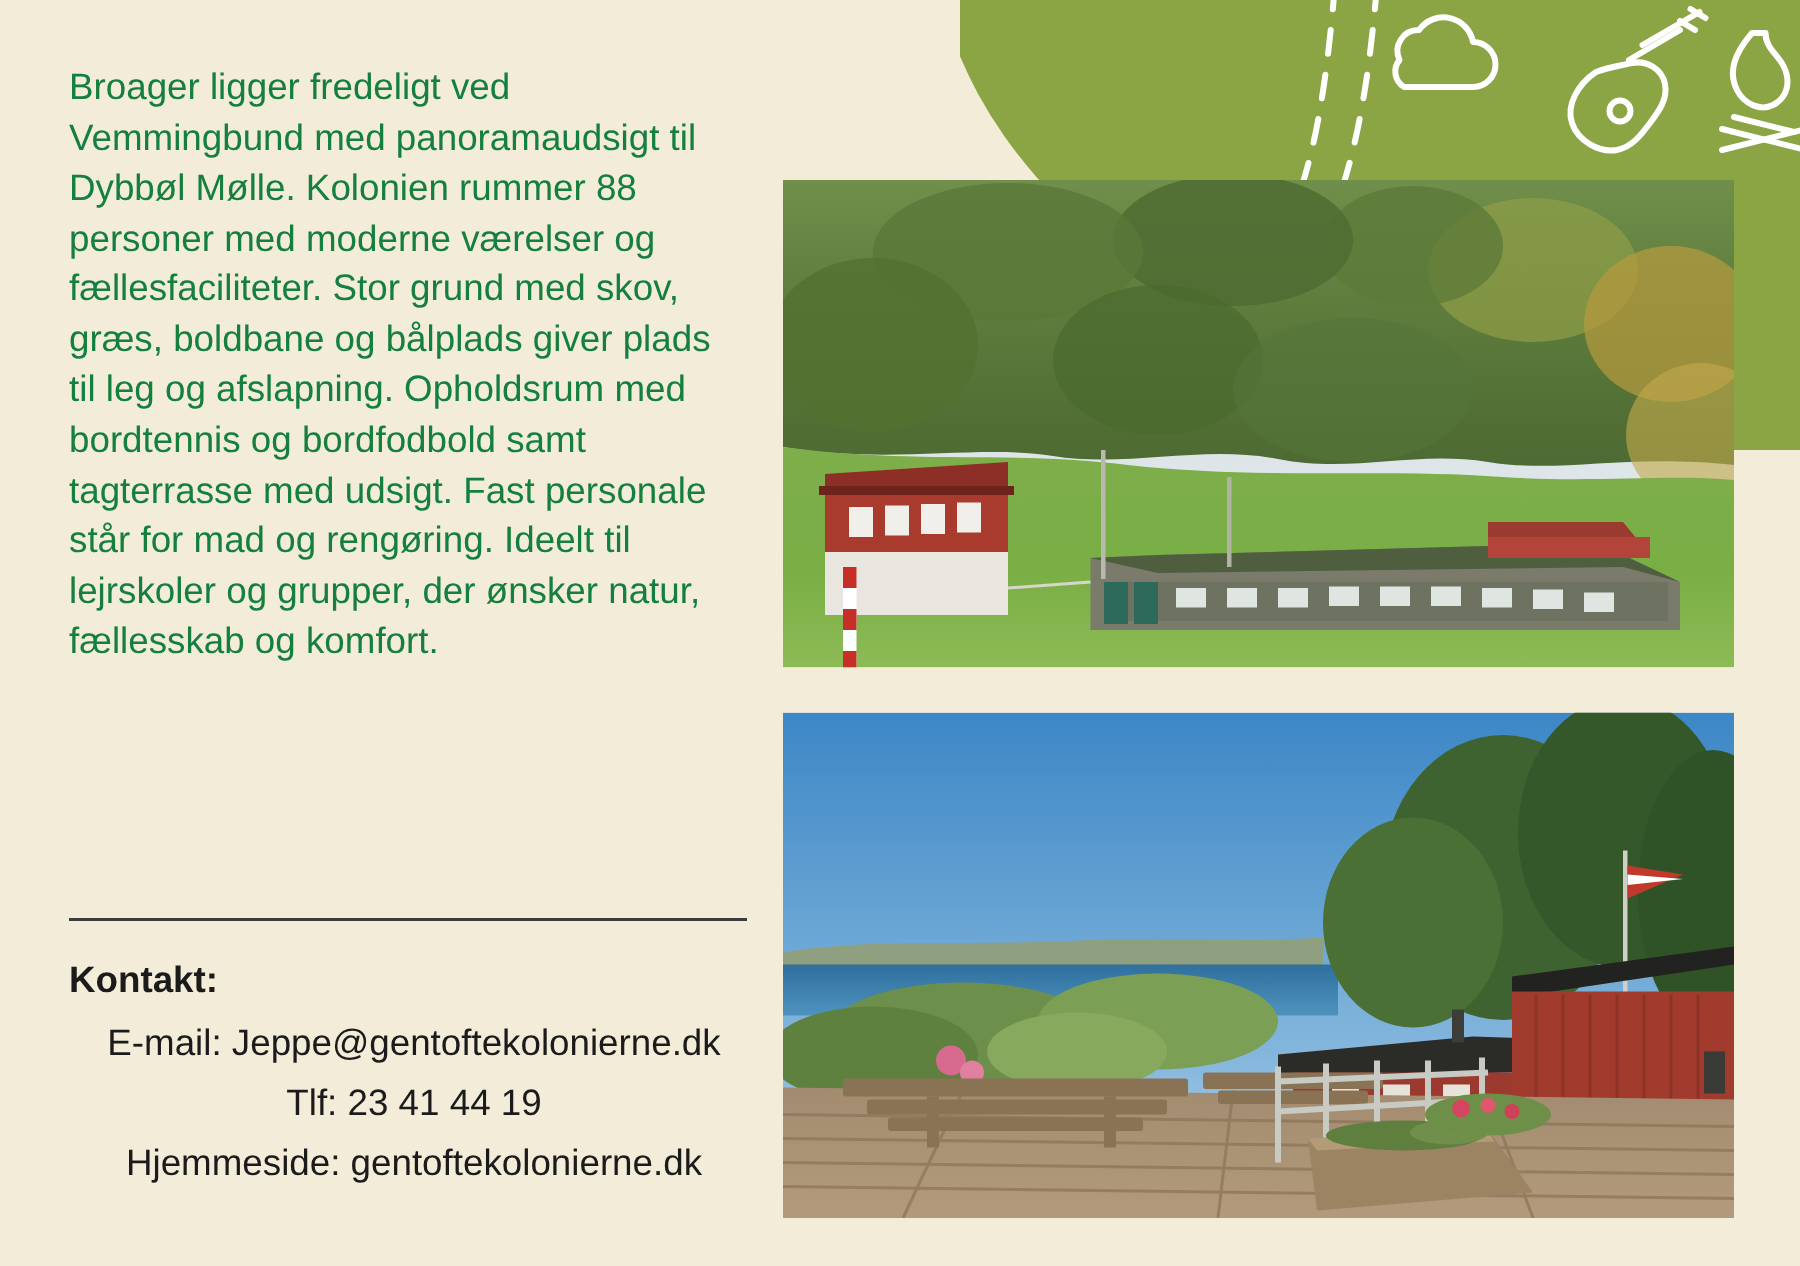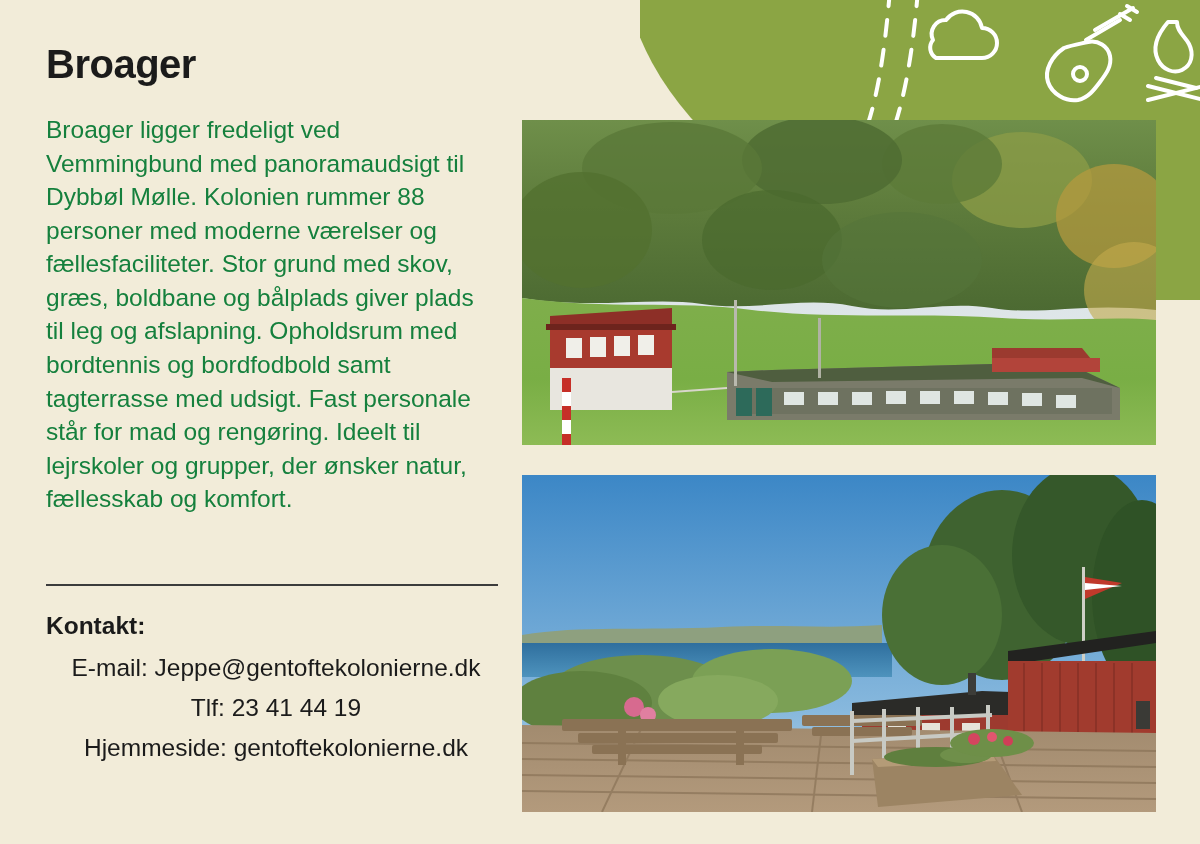--- a/index.html
+++ b/index.html
@@ -68,21 +68,21 @@
   .body-text {
     font-size: 24.5px;
     line-height: 1.37;
     color: #15803d;
     width: 432px;
   }
 
   .contact-block {
     position: absolute;
     left: 46px;
-    top: 584px;
+    top: 612px;
     width: 460px;
   }
   .divider {
     width: 452px;
     height: 2px;
     background: #3c3c3c;
     margin-bottom: 26px;
   }
   .contact-heading {
     font-size: 24.5px;
@@ -157,21 +157,20 @@
       <circle cx="404" cy="232" r="5"></circle>
       <circle cx="418" cy="226" r="5"></circle>
       <circle cx="432" cy="226" r="5"></circle>
       <circle cx="445" cy="232" r="5"></circle>
       <path d="M408 248 c -6 10 2 20 14 20 c 12 0 20 -10 14 -20 c -4 -7 -24 -7 -28 0 z"></path>
     </g>
   </svg>
 </div>
 
 <div class="left-col">
-  <h1 class="title">Broager</h1>
   <p class="body-text">Broager ligger fredeligt ved Vemmingbund med panoramaudsigt til Dybbøl Mølle. Kolonien rummer 88 personer med moderne værelser og fællesfaciliteter. Stor grund med skov, græs, boldbane og bålplads giver plads til leg og afslapning. Opholdsrum med bordtennis og bordfodbold samt tagterrasse med udsigt. Fast personale står for mad og rengøring. Ideelt til lejrskoler og grupper, der ønsker natur, fællesskab og komfort.</p>
 </div>
 
 <div class="contact-block">
   <div class="divider"></div>
   <div class="contact-heading">Kontakt:</div>
   <div class="contact-line">E-mail: Jeppe@gentoftekolonierne.dk</div>
   <div class="contact-line">Tlf: 23 41 44 19</div>
   <div class="contact-line">Hjemmeside: gentoftekolonierne.dk</div>
 </div>

